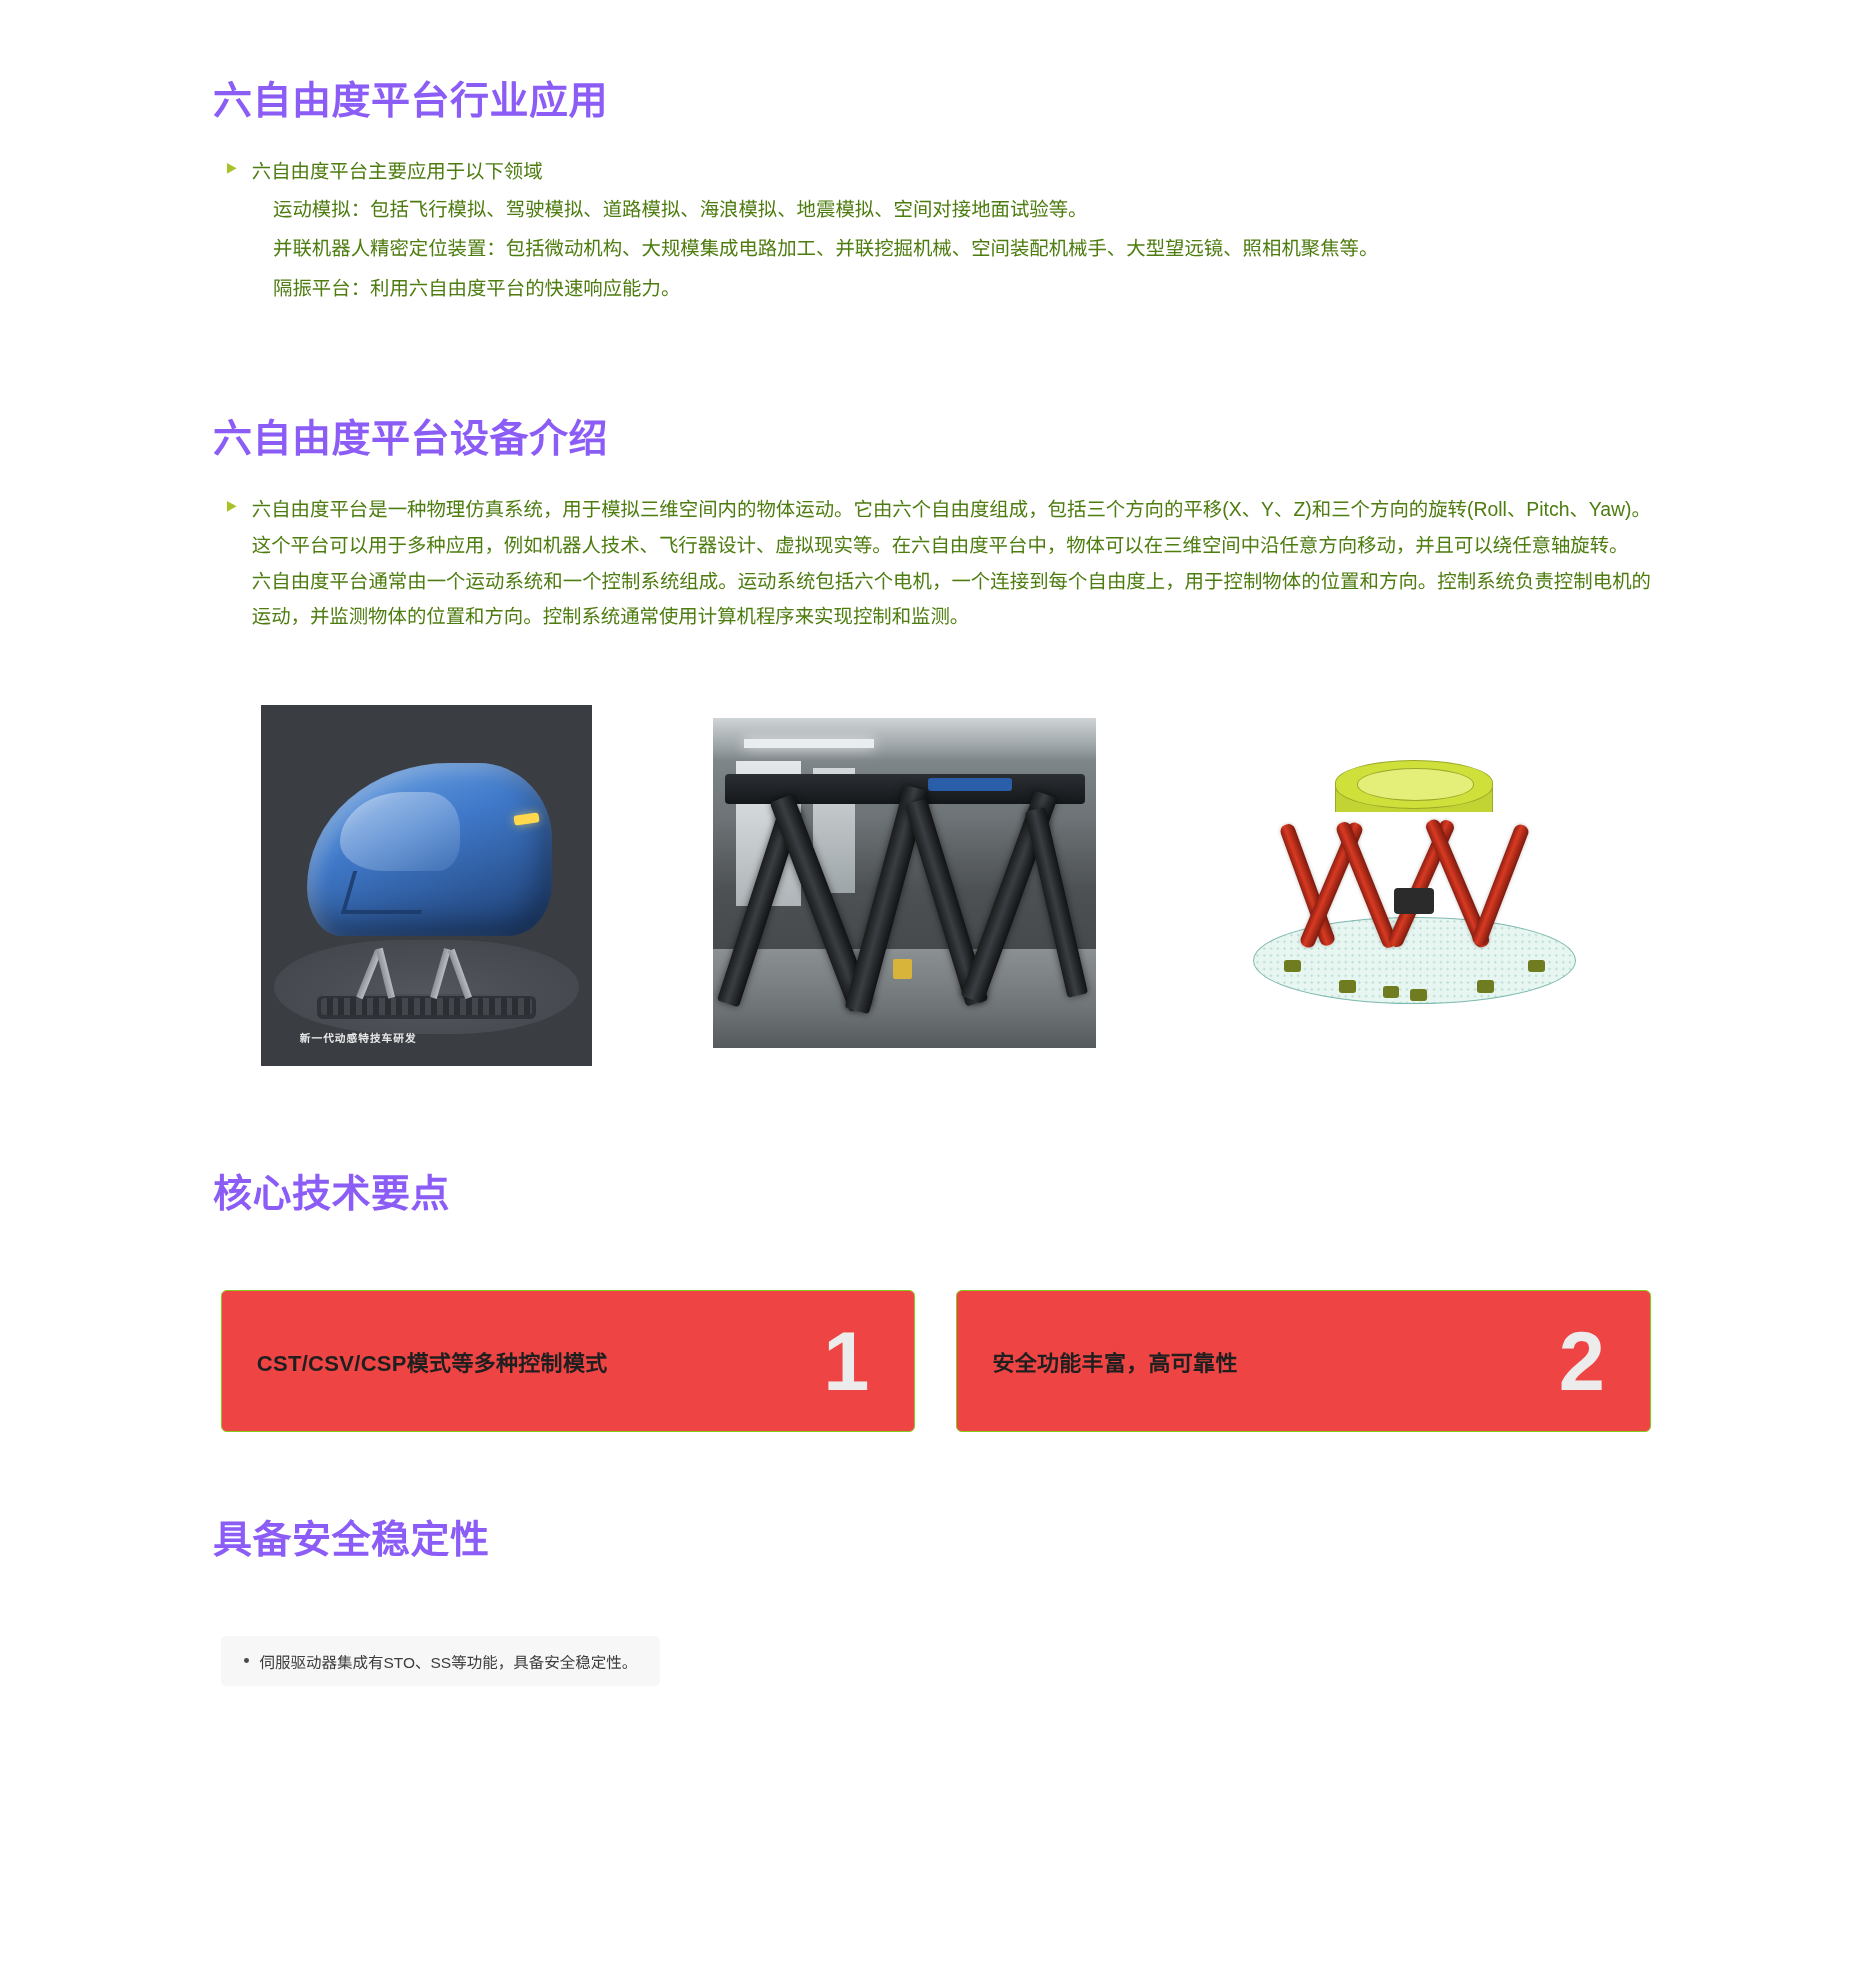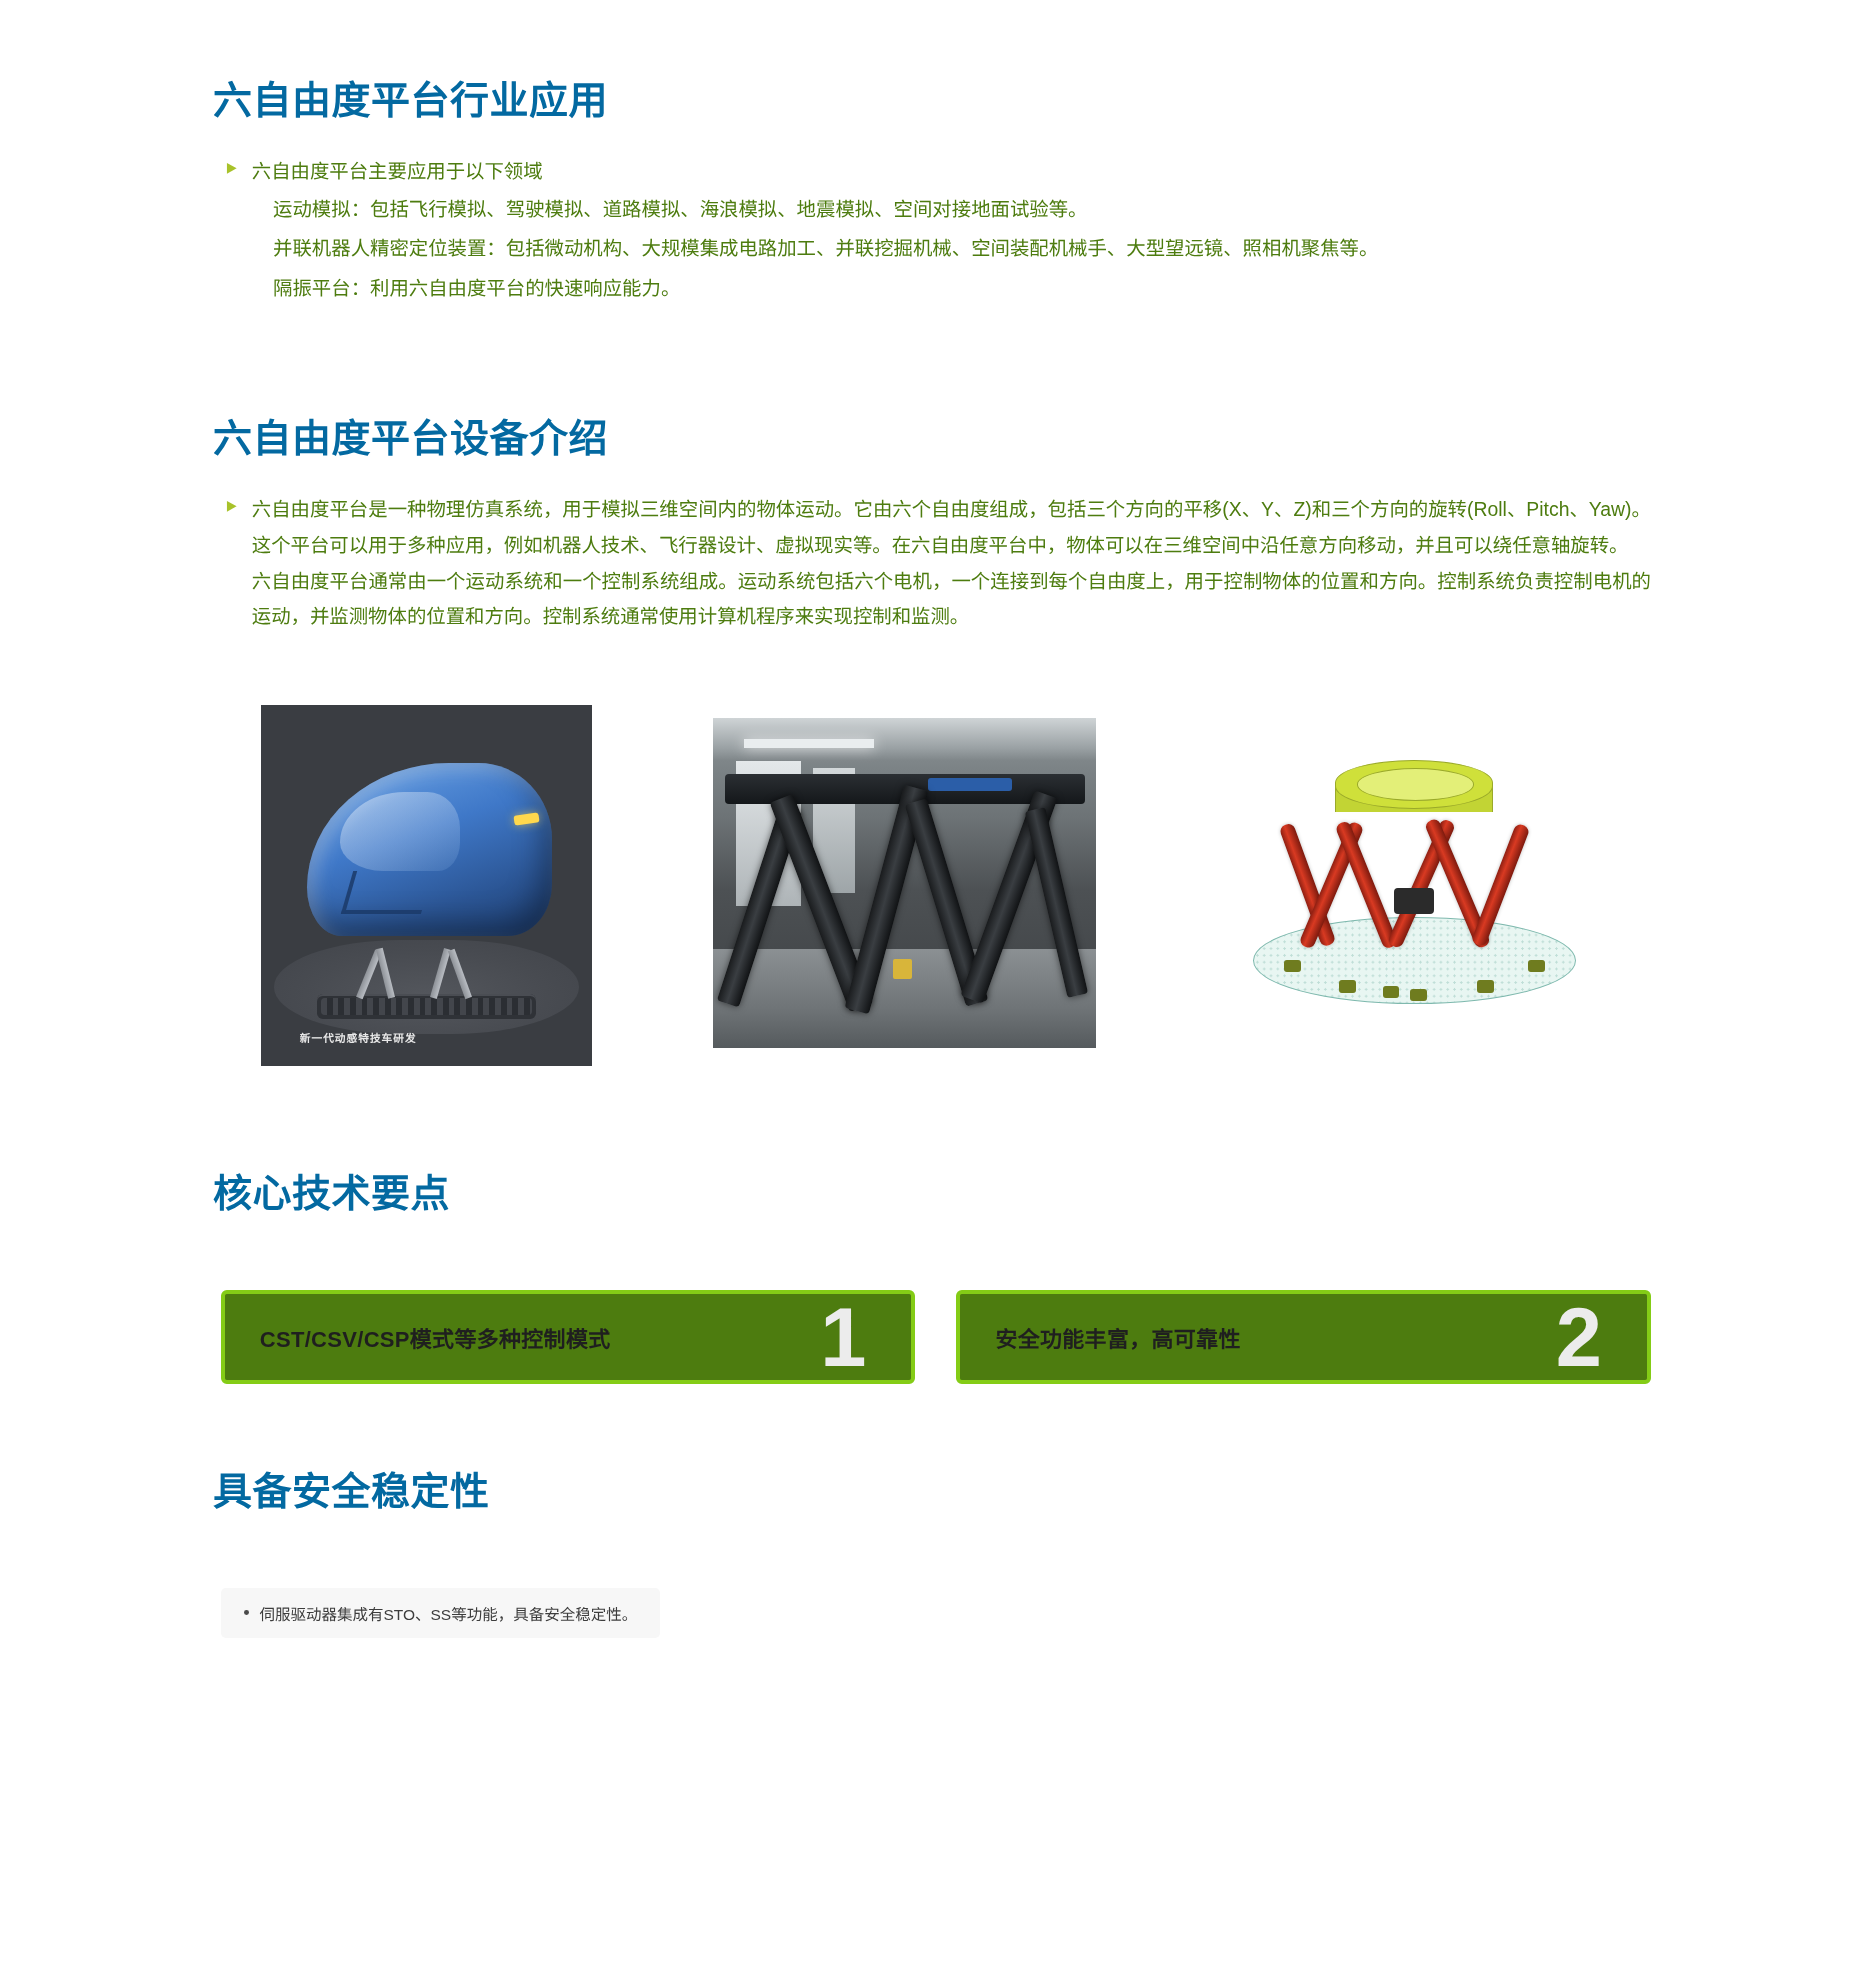--- a/index.html
+++ b/index.html
@@ -25,21 +25,21 @@
     width: 1438px;
     margin: 0 auto;
     padding: 0 0 0 0;
   }
 
   
   h2.section-title {
     font-size: 39px;
     line-height: 1.2;
     font-weight: 700;
-    color: #0369a1;
+    color: #8b5cf6;
     margin: 0 0 29px 0;
     letter-spacing: 0.5px;
   }
   .block {
     margin-bottom: 0;
   }
 
   
   .arrow-row {
     display: flex;
@@ -344,24 +344,24 @@
 
   
   .cards {
     display: flex;
     gap: 41px;
     padding-left: 7.8px;
   }
   .card {
     position: relative;
     flex: 1 1 0;
-    height: 94px;
-    border: 4px solid #84cc16;
+    height: 142px;
+    border: 1px solid #84cc16;
     border-radius: 5.8px;
-    background: #4d7c0f;
+    background: #ef4444;
     display: flex;
     align-items: center;
     padding: 0 35px;
     overflow: hidden;
   }
   .card-text {
     font-size: 22px;
     font-weight: 700;
     color: #1f1f1f;
     letter-spacing: 0.3px;

